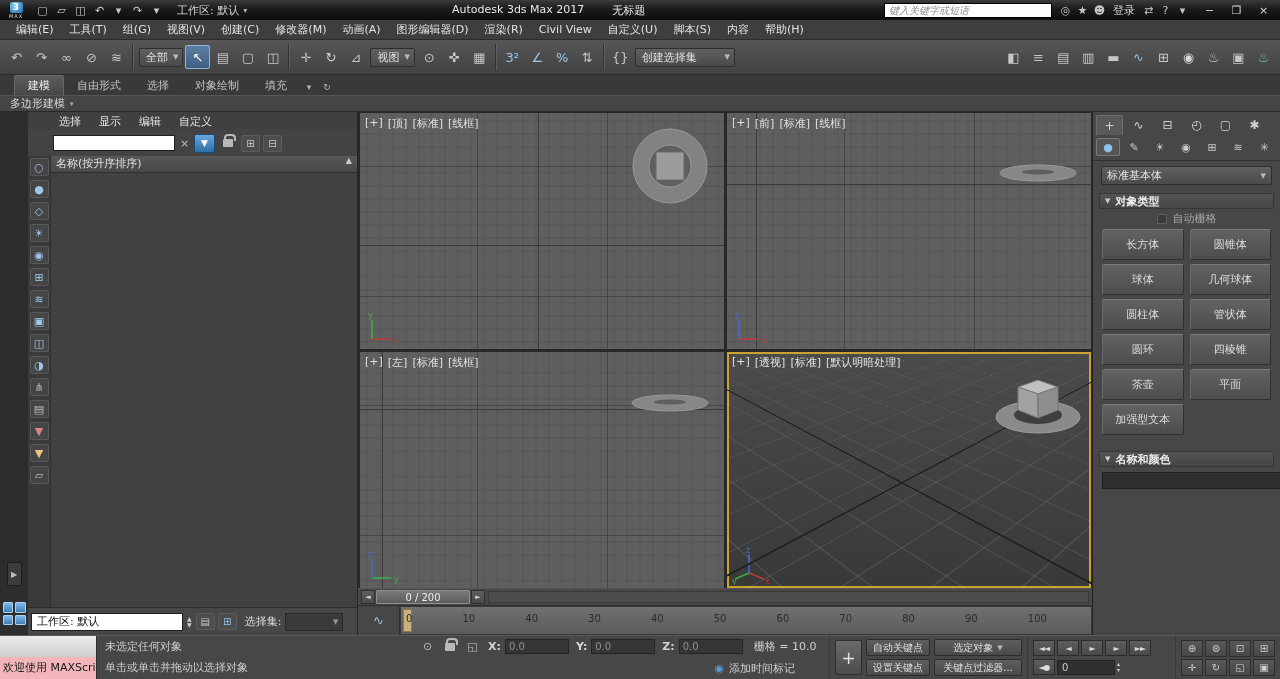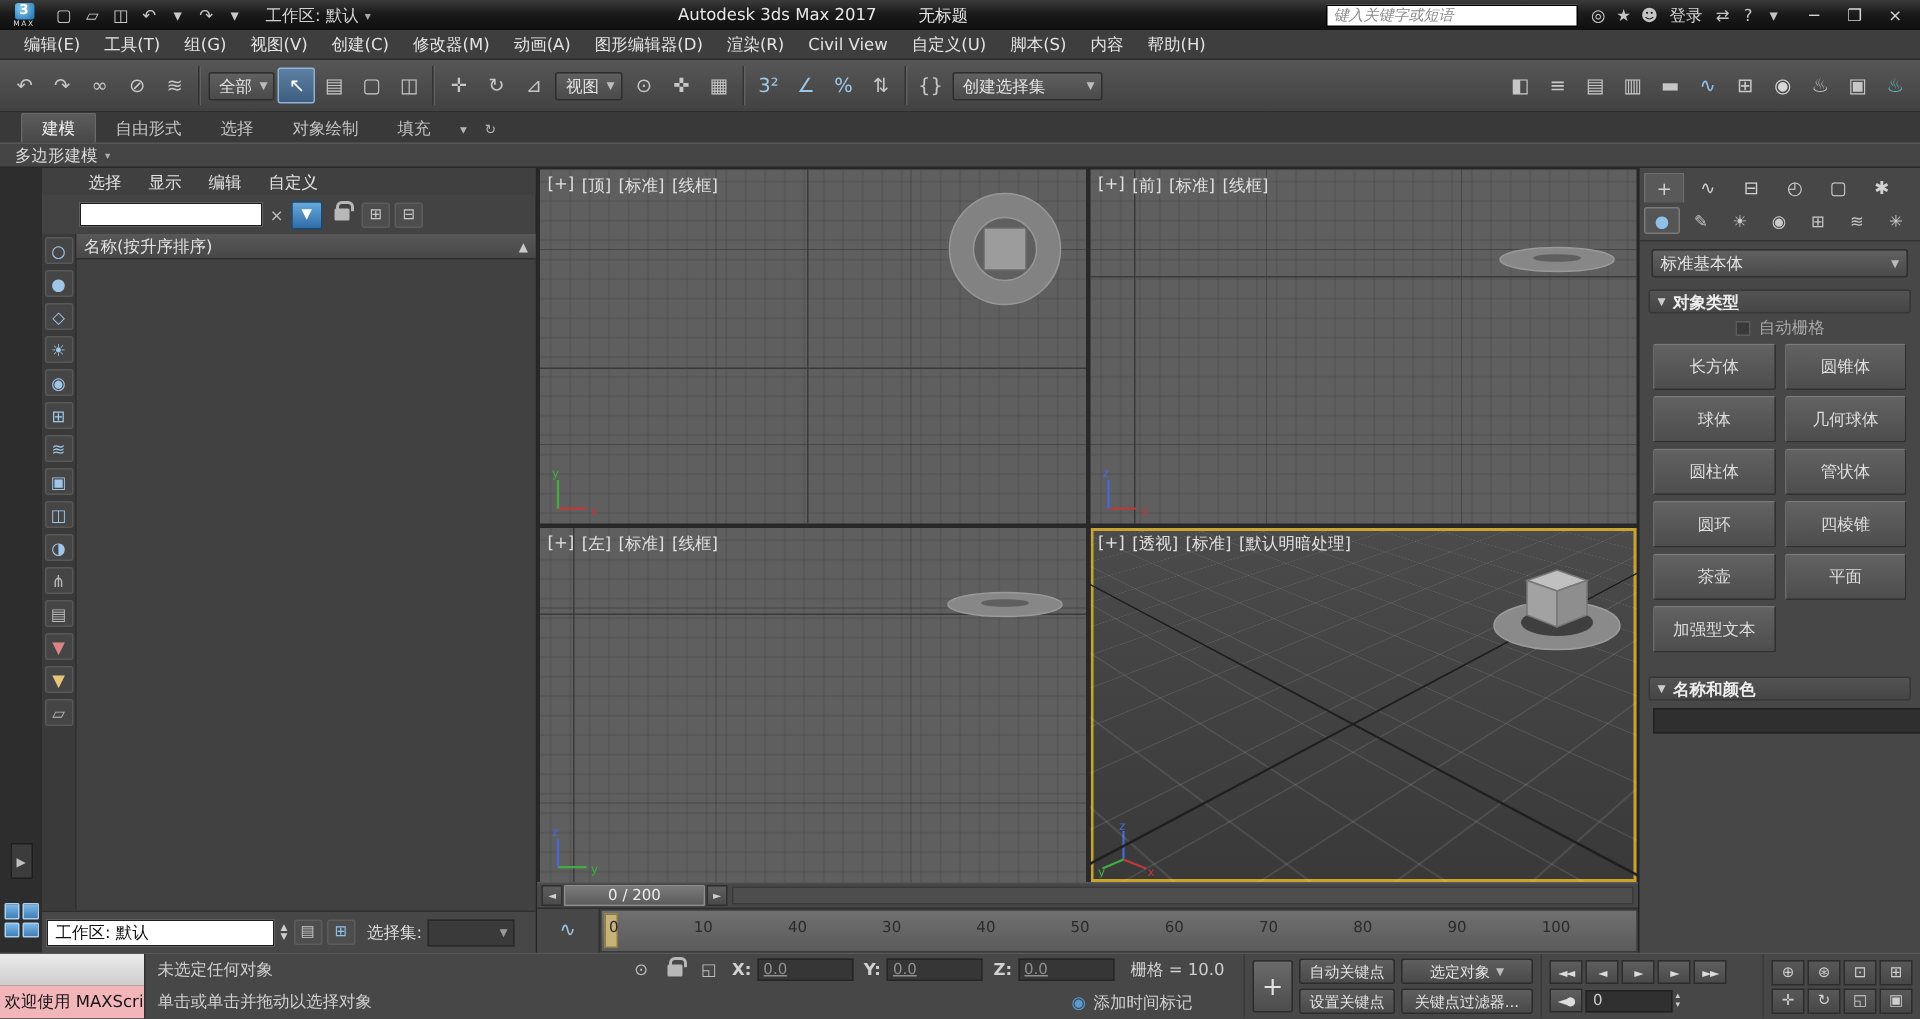--- a/index.html
+++ b/index.html
@@ -77,21 +77,21 @@
   .lock-icon::before { content:""; position:absolute; left:1px; top:-5px; width:8px; height:5px;
     border:2px solid #b8b8b8; border-bottom:0; border-radius:4px 4px 0 0; }
   .exp-small-icon { width:19px; height:17px; background:#4d4d4d; border:1px solid #5c5c5c; border-radius:2px;
     color:#c8c8c8; font-size:10px; display:flex; align-items:center; justify-content:center; }
   .exp-body { flex:1; display:flex; min-height:0; }
   .side-icons { width:22px; background:#3a3a3a; display:flex; flex-direction:column; align-items:center; padding-top:2px; gap:4px; }
   .side-icon { width:19px; height:18px; background:#454545; border:1px solid #585858; border-radius:2px;
     font-size:11px; display:flex; align-items:center; justify-content:center; }
   .exp-list { flex:1; display:flex; flex-direction:column; background:#414141; border-left:1px solid #2e2e2e; }
   .exp-header { height:17px; background:linear-gradient(#575757,#484848); border-bottom:1px solid #2e2e2e;
-    display:flex; align-items:center; padding:0 5px; color:#e2e2e2; }
+    display:flex; align-items:flex-start; padding:0 5px; color:#e2e2e2; }
   .exp-header .sort { margin-left:auto; font-size:8px; color:#cacaca; }
   .exp-rows { flex:1; }
   .exp-bottom { height:28px; border-top:1px solid #2e2e2e; background:#474747; display:flex; align-items:center; gap:4px; padding:0 3px; }
   .ws-drop { width:152px; height:18px; background:#fff; border:1px solid #1f1f1f; display:flex; align-items:center;
     color:#111; padding-left:5px; }
   .ws-spin { display:flex; flex-direction:column; justify-content:center; font-size:6px; color:#cfcfcf; line-height:6px; }
   .selset-label { margin-left:4px; color:#dcdcdc; white-space:nowrap; }
   .selset-drop { width:58px; height:18px; background:#3a3a3a; border:1px solid #292929; display:flex;
     align-items:center; justify-content:flex-end; padding-right:4px; color:#9a9a9a; font-size:7px; }
 
@@ -167,21 +167,21 @@
   .mxs { width:97px; display:flex; flex-direction:column; border-right:1px solid #303030; }
   .mxs-listener { flex:1; background:linear-gradient(#ececec,#cdcdcd); }
   .mxs-macro { height:22px; background:#f2b6ba; color:#161616; padding:3px 3px 0; white-space:nowrap; overflow:hidden; }
   .sb-status { width:322px; display:flex; flex-direction:column; padding-left:8px; }
   .sb-status .line { height:21px; line-height:21px; color:#cfcfcf; white-space:nowrap; overflow:hidden; }
   .sb-center { width:410px; display:flex; flex-direction:column; }
   .sb-center-top { height:22px; display:flex; align-items:center; gap:4px; }
   .sb-mini { width:17px; height:16px; display:flex; align-items:center; justify-content:center; color:#bdbdbd; font-size:11px; }
   .axis-label { color:#d2d2d2; font-weight:bold; margin-left:3px; }
   .axis-field { width:64px; height:15px; background:#363636; border:1px solid #252525; color:#8f8f8f; font-size:10px;
-    padding:0 3px; font-family:inherit;text-decoration:underline; }
+    padding:0 3px; font-family:inherit; }
   .grid-size { margin-left:7px; color:#cfcfcf; white-space:nowrap; }
   .sb-center-bottom { height:22px; display:flex; align-items:center; justify-content:flex-end; gap:5px; padding-right:34px; }
   .timetag-icon { color:#5b9bd5; font-size:11px; }
   .sb-anim { display:flex; align-items:center; gap:4px; padding:0 5px; border-left:1px solid #3a3a3a; }
   .plus-btn { width:27px; height:35px; background:linear-gradient(#6a6a6a,#4c4c4c); border:1px solid #2d2d2d;
     border-radius:2px; color:#e2e2e2; font-size:17px; display:flex; align-items:center; justify-content:center; }
   .key-col { display:flex; flex-direction:column; gap:3px; }
   .key-btn { width:64px; height:17px; background:linear-gradient(#5e5e5e,#4a4a4a); border:1px solid #2c2c2c;
     border-radius:2px; color:#e2e2e2; font-size:10px; display:flex; align-items:center; justify-content:center; white-space:nowrap; }
   .key-btn.wide { width:88px; }

